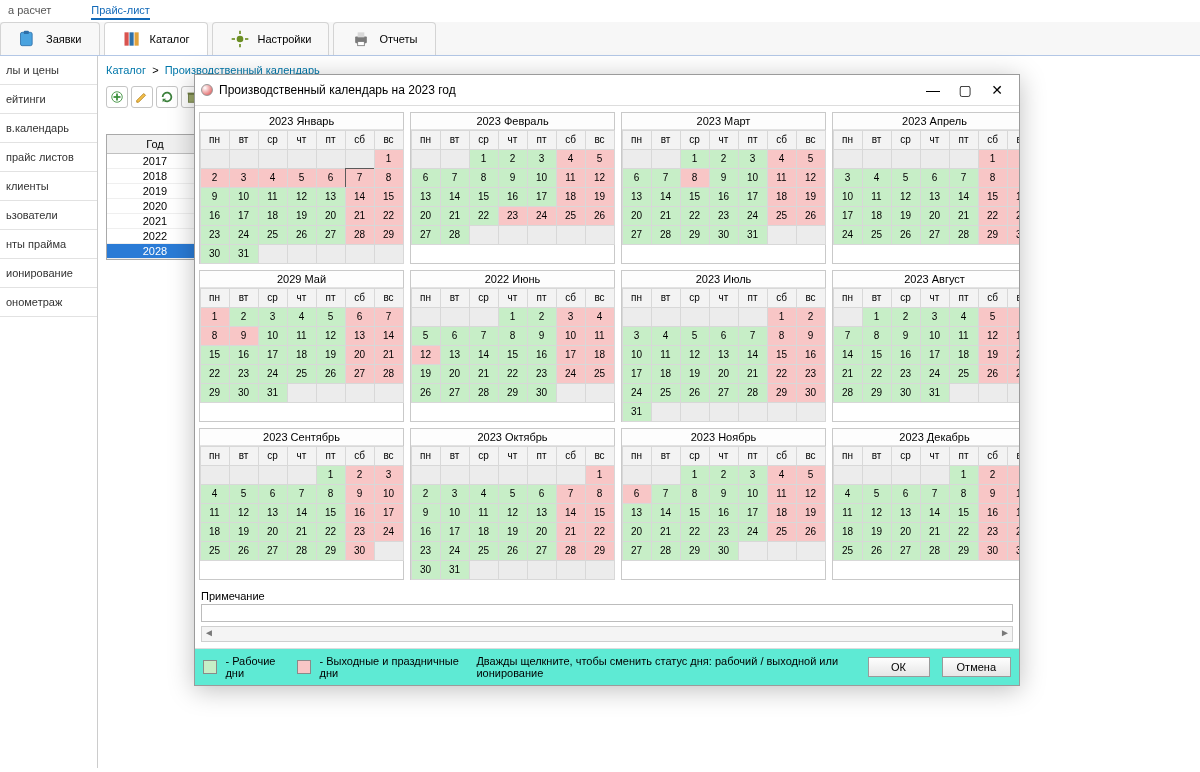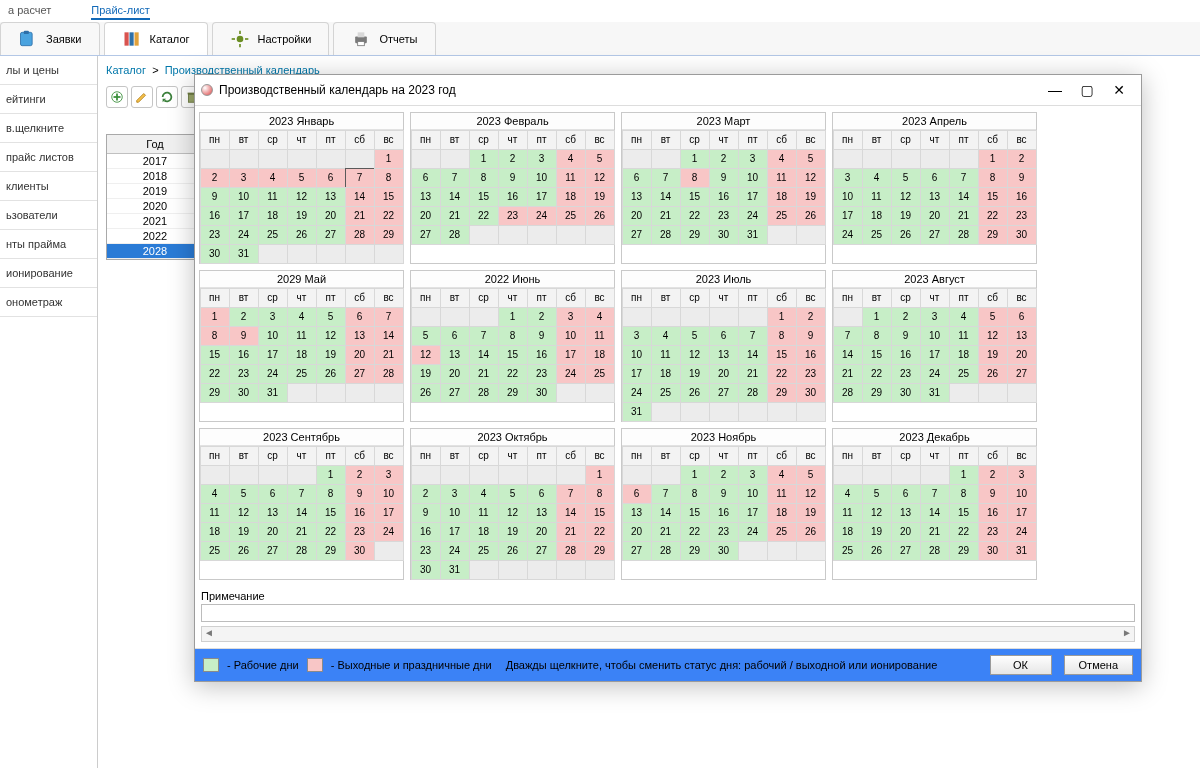--- a/index.html
+++ b/index.html
@@ -26,21 +26,21 @@
 .toolbar-row { display:flex; align-items:flex-start; gap:4px; }
 .iconbar { display:flex; gap:3px; padding:2px 0; }
 .iconbtn { width:22px; height:22px; border:1px solid #c5c5c5; border-radius:3px; background:#fff; display:flex; align-items:center; justify-content:center; cursor:pointer; }
 .iconbtn svg { width:14px; height:14px; }
 
 .year-col { width:98px; margin-top:24px; border:1px solid #a9a9a9; }
 .year-header { background:#f0f0f0; text-align:center; padding:3px 0; border-bottom:1px solid #c0c0c0; font-size:11px;}
 .year-row { text-align:center; padding:1px 0; font-size:11px; cursor:default; border-bottom:1px solid #efefef; }
 .year-row.selected { background:#2a7bd6; color:#fff; }
 
-.modal { position:absolute; left:194px; top:74px; width:948px; background:#fff; border:1px solid #9b9b9b; box-shadow:0 4px 24px rgba(0,0,0,.25); display:flex; flex-direction:column; }
+.modal { position:absolute; left:194px; top:74px; width:826px; background:#fff; border:1px solid #9b9b9b; box-shadow:0 4px 24px rgba(0,0,0,.25); display:flex; flex-direction:column; }
 .titlebar { display:flex; align-items:center; padding:4px 6px; border-bottom:1px solid #ddd; }
 .titlebar .ticon { width:12px; height:12px; border:1px solid #999; border-radius:50%; margin-right:6px; background: radial-gradient(circle at 30% 30%, #fff, #d44); }
 .titlebar .ttl { flex:1; font-size:12px; }
 .tbtn { width:32px; height:22px; display:flex; align-items:center; justify-content:center; font-size:14px; cursor:pointer; }
 
 .cal-body { padding:6px 4px 0 4px; overflow:hidden; }
 .months-row { display:flex; gap:6px; margin-bottom:6px; }
 .month { border:1px solid #c9c9c9; }
 .month-title { text-align:center; padding:2px 0; font-size:11px; background:#fdfdfd; border-bottom:1px solid #e2e2e2; font-weight:normal;}
 .mgrid { display:grid; grid-template-columns:repeat(7,29px); grid-auto-rows:19px; }
@@ -51,21 +51,21 @@
 .d-e { background:#ececec; } 
 .d-t { outline:1px solid #5a5a5a; outline-offset:-1px; } 
 
 .note-area { padding:4px 6px 2px 6px; }
 .note-label { font-size:11px; margin-bottom:2px; }
 .note-box { border:1px solid #bcbcbc; height:18px; background:#fff; }
 .scrollbar-fake { margin:2px 6px 6px 6px; height:16px; border:1px solid #cfcfcf; background:#f4f4f4; position:relative; }
 .scrollbar-fake::before { content:"◄"; position:absolute; left:2px; top:0; font-size:10px; color:#787878;}
 .scrollbar-fake::after  { content:"►"; position:absolute; right:2px; top:0; font-size:10px; color:#787878;}
 
-.footer { display:flex; align-items:center; gap:8px; padding:6px 8px; border-top:1px solid #ddd; background:#3b82f6; }
+.footer { display:flex; align-items:center; gap:8px; padding:6px 8px; border-top:1px solid #ddd; background:#5eead4; }
 .leg-sw { width:16px; height:14px; border:1px solid #8a8a8a; }
 .btns { margin-left:auto; display:flex; gap:12px; }
 .wbtn { min-width:62px; padding:3px 14px; border:1px solid #9a9a9a; background:linear-gradient(#fefefe,#e6e6e6); cursor:pointer; font-size:11px; }
 
 </style>
 </head>
 <body>
 
 <div class="pretabs">
   <span>а расчет</span>
@@ -108,21 +108,21 @@
         <rect x="8" y="15" width="8" height="5" fill="#fff" stroke="#7a7a7a"></rect>
       </svg>
     <span>Отчеты</span>
   </div>
 </div>
 
 <div class="main">
   <div class="sidebar" id="sidebar">
       <div class="item">лы и цены</div>
       <div class="item">ейтинги</div>
-      <div class="item">в.щелкните</div>
+      <div class="item">в.календарь</div>
       <div class="item">прайс листов</div>
       <div class="item">клиенты</div>
       <div class="item">ьзователи</div>
       <div class="item">нты прайма</div>
       <div class="item">ионирование</div>
       <div class="item">онометраж</div>
     </div>
   <div class="content">
     <div class="breadcrumb">
       <a>Каталог</a>

